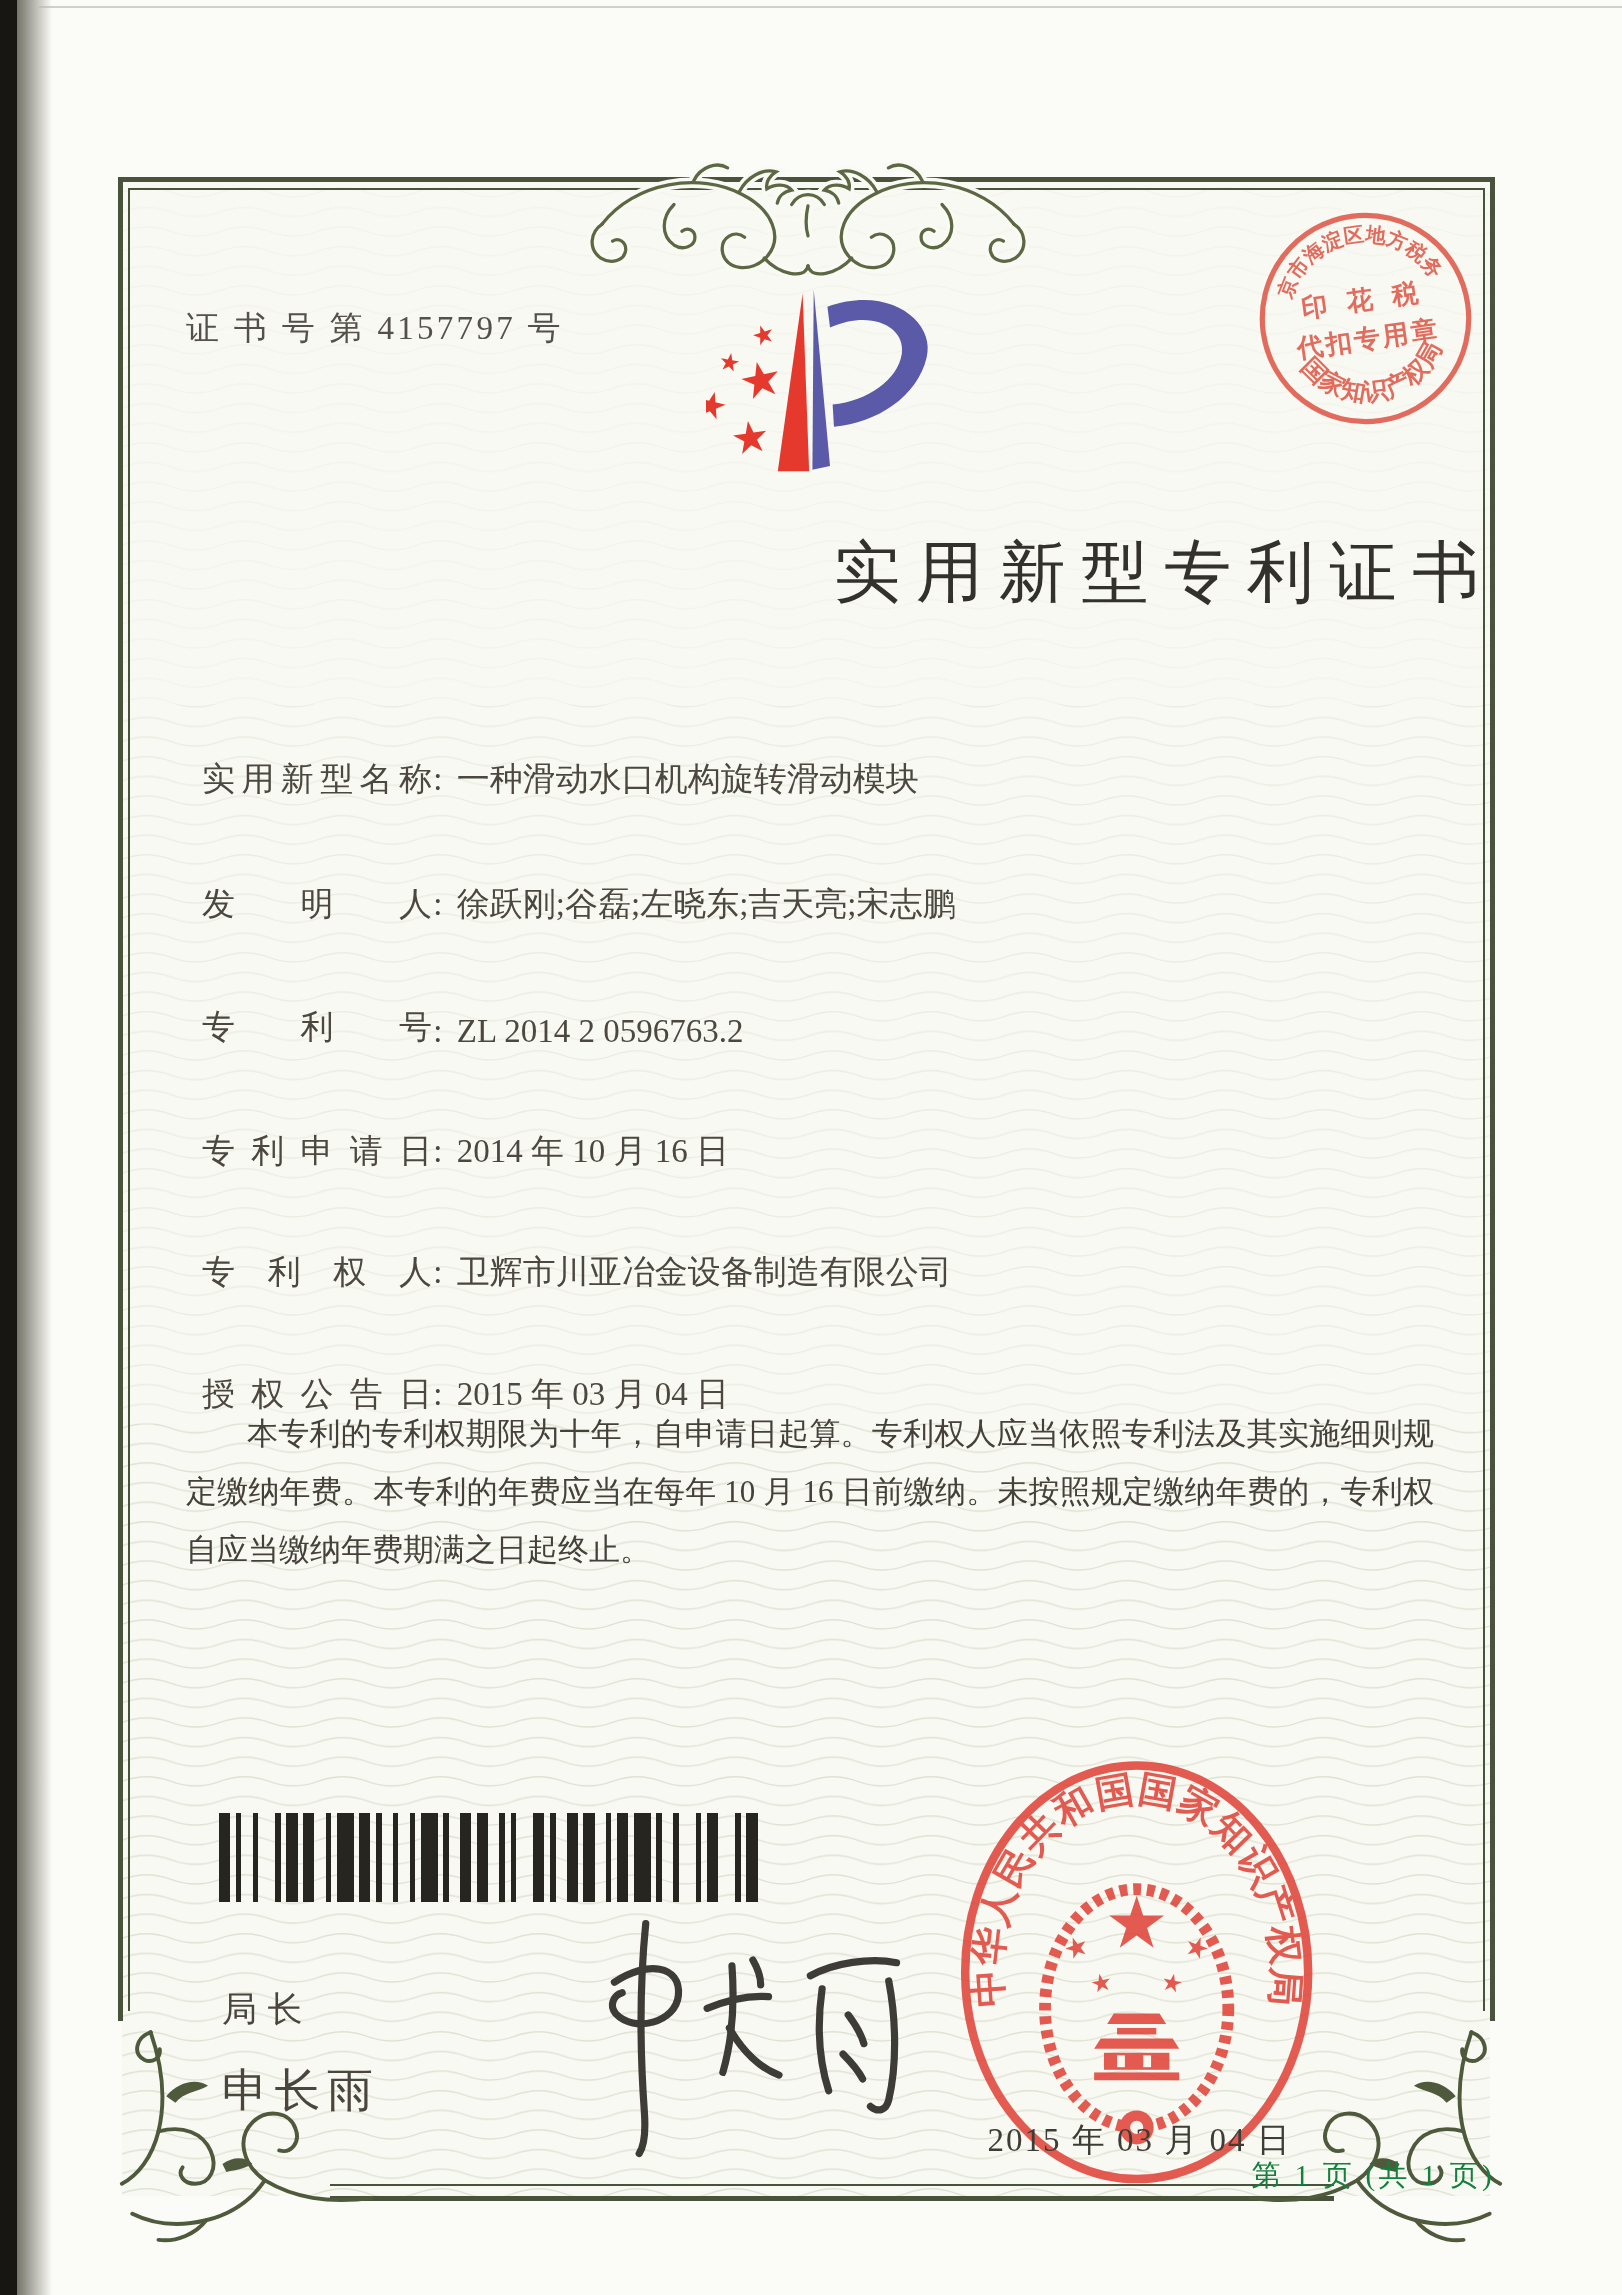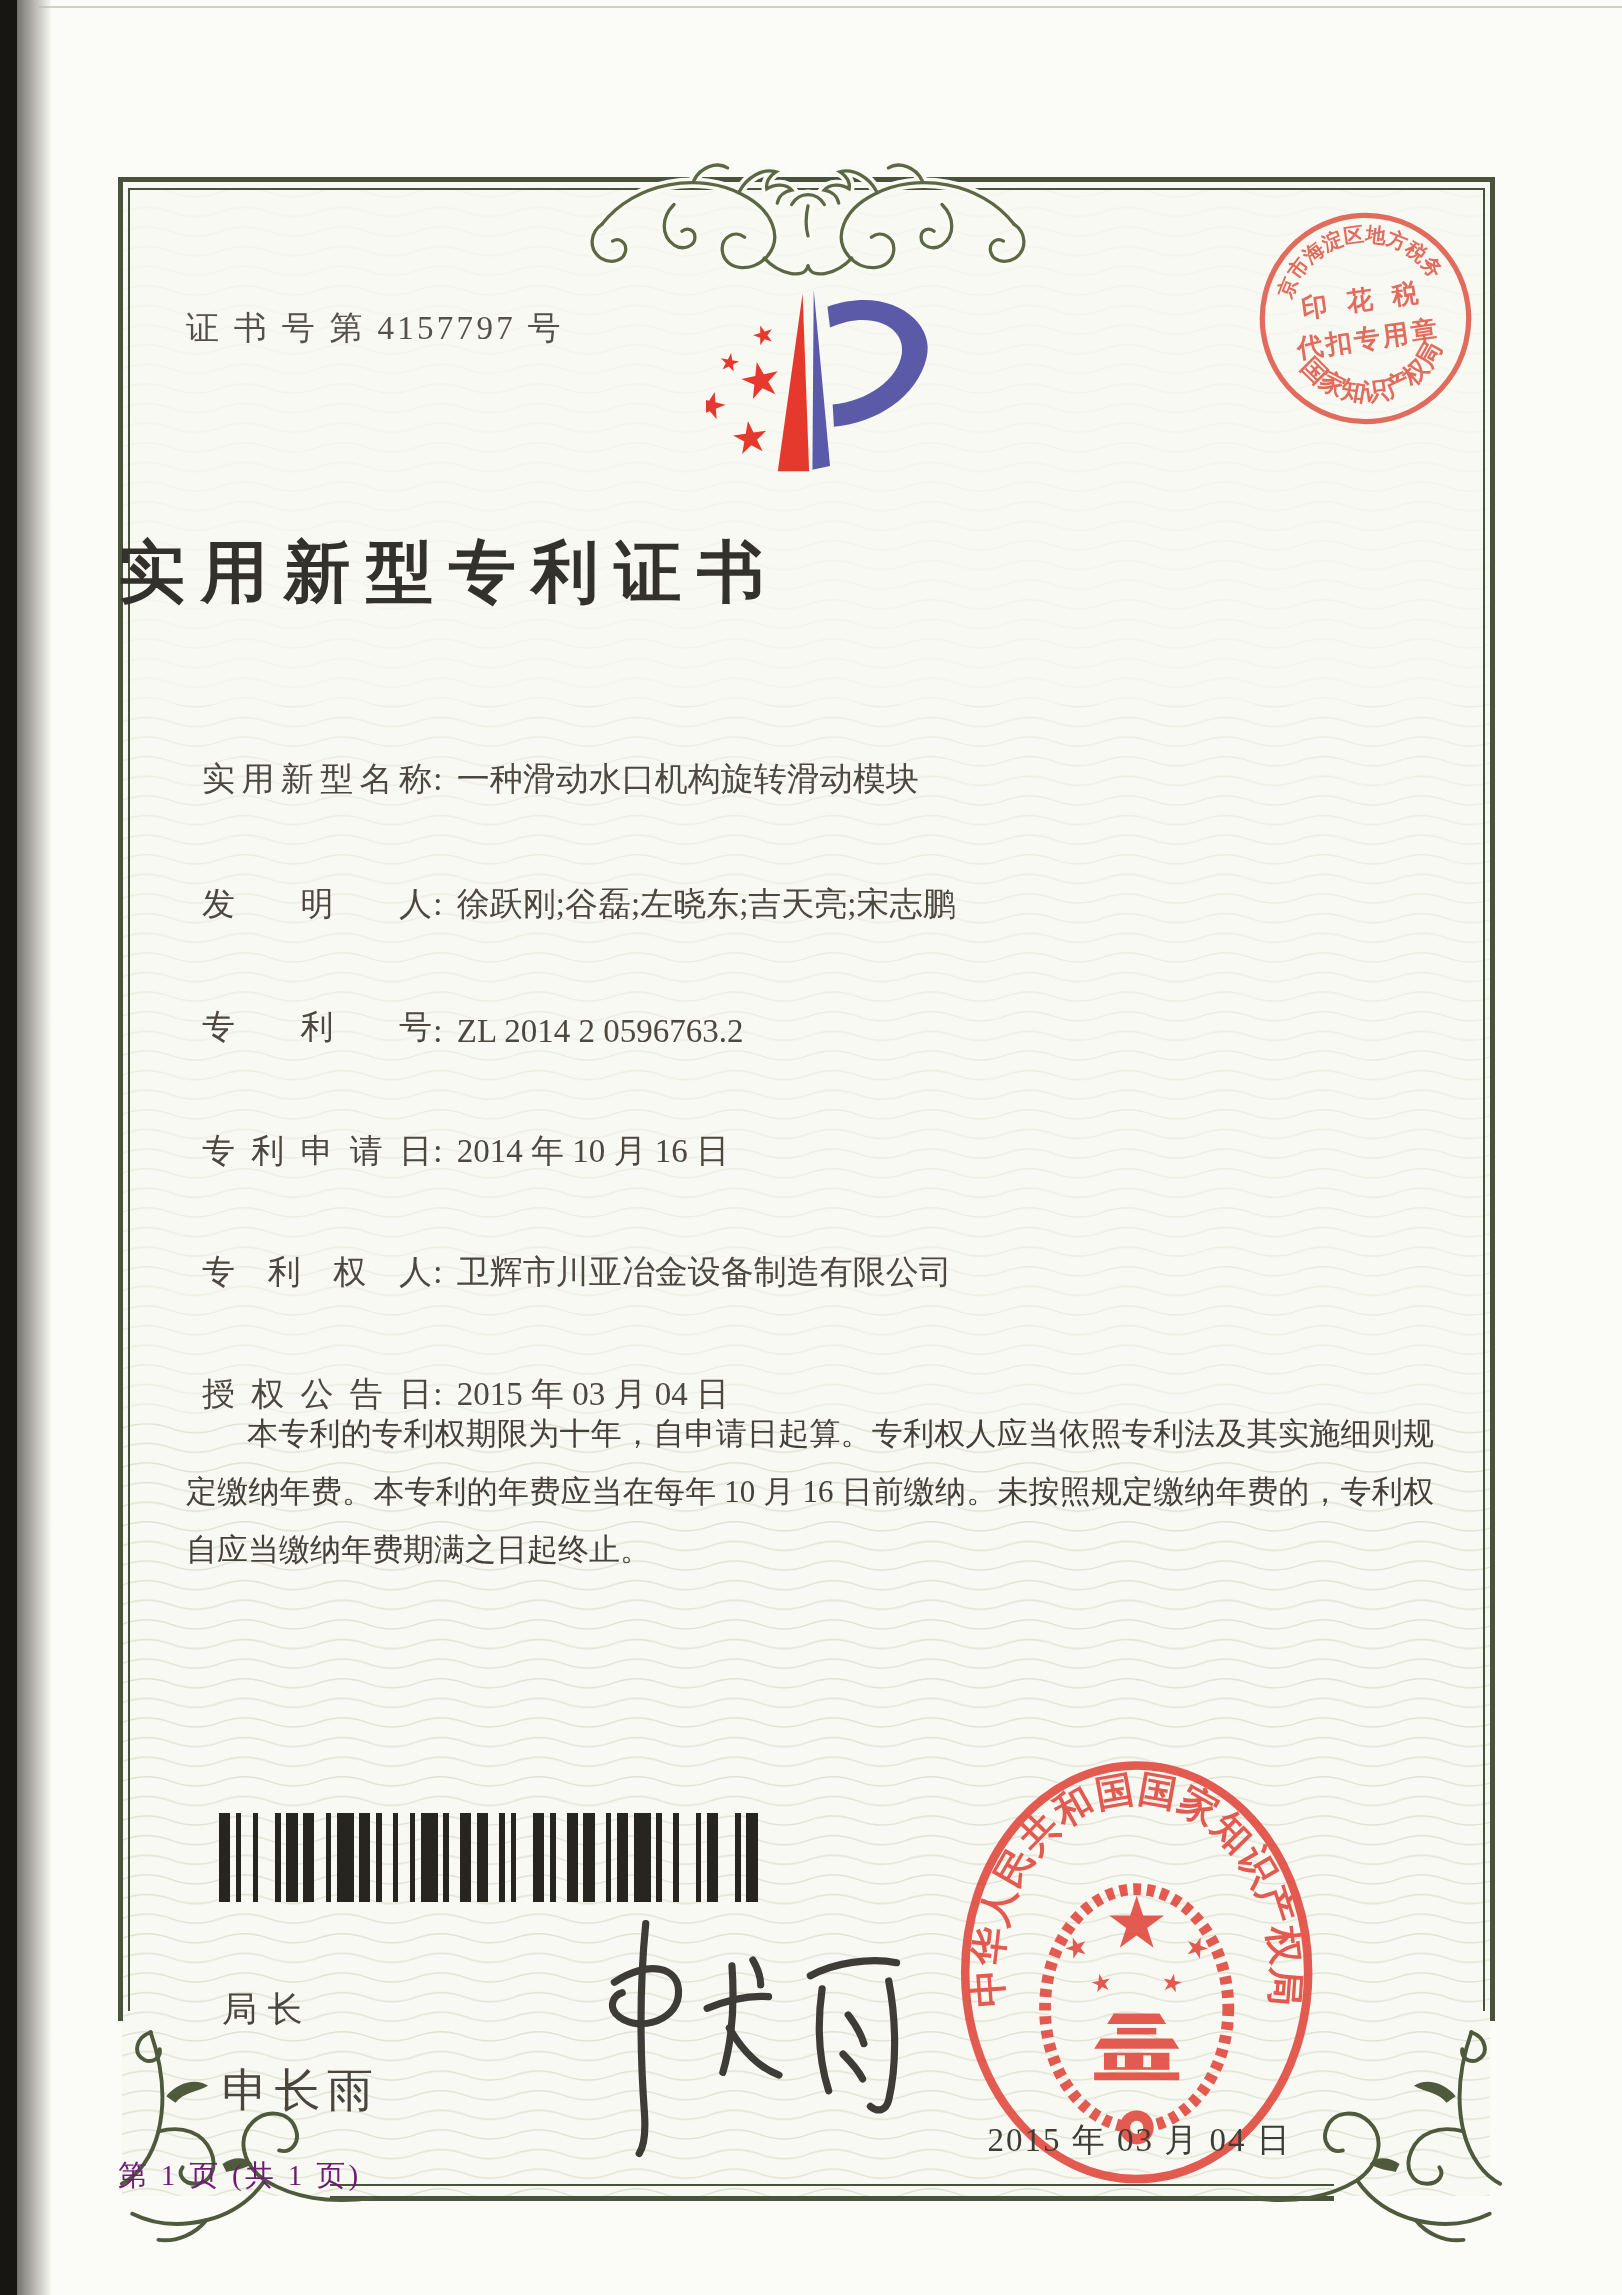--- a/index.html
+++ b/index.html
@@ -15,33 +15,33 @@
   .b-top-o{left:118px;top:177px;width:1377px;height:4.6px;}
   .b-top-i{left:128px;top:188px;width:1356px;height:2px;}
   .b-left-o{left:118px;top:177px;width:4.6px;height:1844px;}
   .b-left-i{left:128px;top:188px;width:2px;height:1823px;}
   .b-right-o{left:1490px;top:177px;width:4.6px;height:1844px;}
   .b-right-i{left:1483px;top:188px;width:2px;height:1823px;}
   .b-bot-o{left:330px;top:2196px;width:1004px;height:4.6px;}
   .b-bot-i{left:330px;top:2184px;width:1004px;height:2px;}
   .paper-tint{left:122px;top:181px;width:1368px;height:2015px;background:#f8f8f0;opacity:.55;}
   .cert-no{left:186px;top:306px;font-size:33px;letter-spacing:3.3px;color:#54504a;}
-  .title{left:118px;top:527px;width:1377px;text-align:left;font-size:67px;font-weight:bold;
+  .title{left:118px;top:527px;width:1377px;text-align:right;font-size:67px;font-weight:normal;
          letter-spacing:15.7px;color:#33312c;}
   .field{left:186px;font-size:33px;color:#4c4840;white-space:nowrap;margin-left:16px;}
   .field .lab{display:inline-block;width:230px;text-align:justify;text-align-last:justify;vertical-align:bottom;}
   .field .sep{padding:0 14.4px 0 1.3px;}
   .paras{left:186px;top:1405px;width:1248px;font-size:31px;line-height:58px;text-align:justify;color:#45413a;}
   .paras p{margin:0;text-indent:61px;}
   .barcode{left:219px;top:1813px;width:542px;height:89px;display:flex;align-items:stretch;overflow:hidden;}
   .barcode i{display:block;height:100%;flex:0 0 auto;}
   .dir-title{left:222px;top:1986px;font-size:35px;letter-spacing:10.5px;color:#4a463e;}
   .dir-name{left:222px;top:2060px;font-size:46px;letter-spacing:6.5px;color:#4a463e;}
   .seal-date{left:976px;top:2118px;width:327px;text-align:center;font-size:33px;letter-spacing:2px;color:#3d3c35;}
-  .footer{left:118px;top:2156px;width:1377px;text-align:left;font-size:29px;letter-spacing:3.3px;color:#701a75;}
+  .footer{left:118px;top:2156px;width:1377px;text-align:right;font-size:29px;letter-spacing:3.3px;color:#15803d;}
   svg{display:block;}
   svg text{font-family:"Liberation Serif","DejaVu Serif",serif;}
 </style>
 </head>
 <body>
 
 <div class="scan">
 
   <div class="abs edge-black"></div>
   <div class="abs edge-fade"></div>

